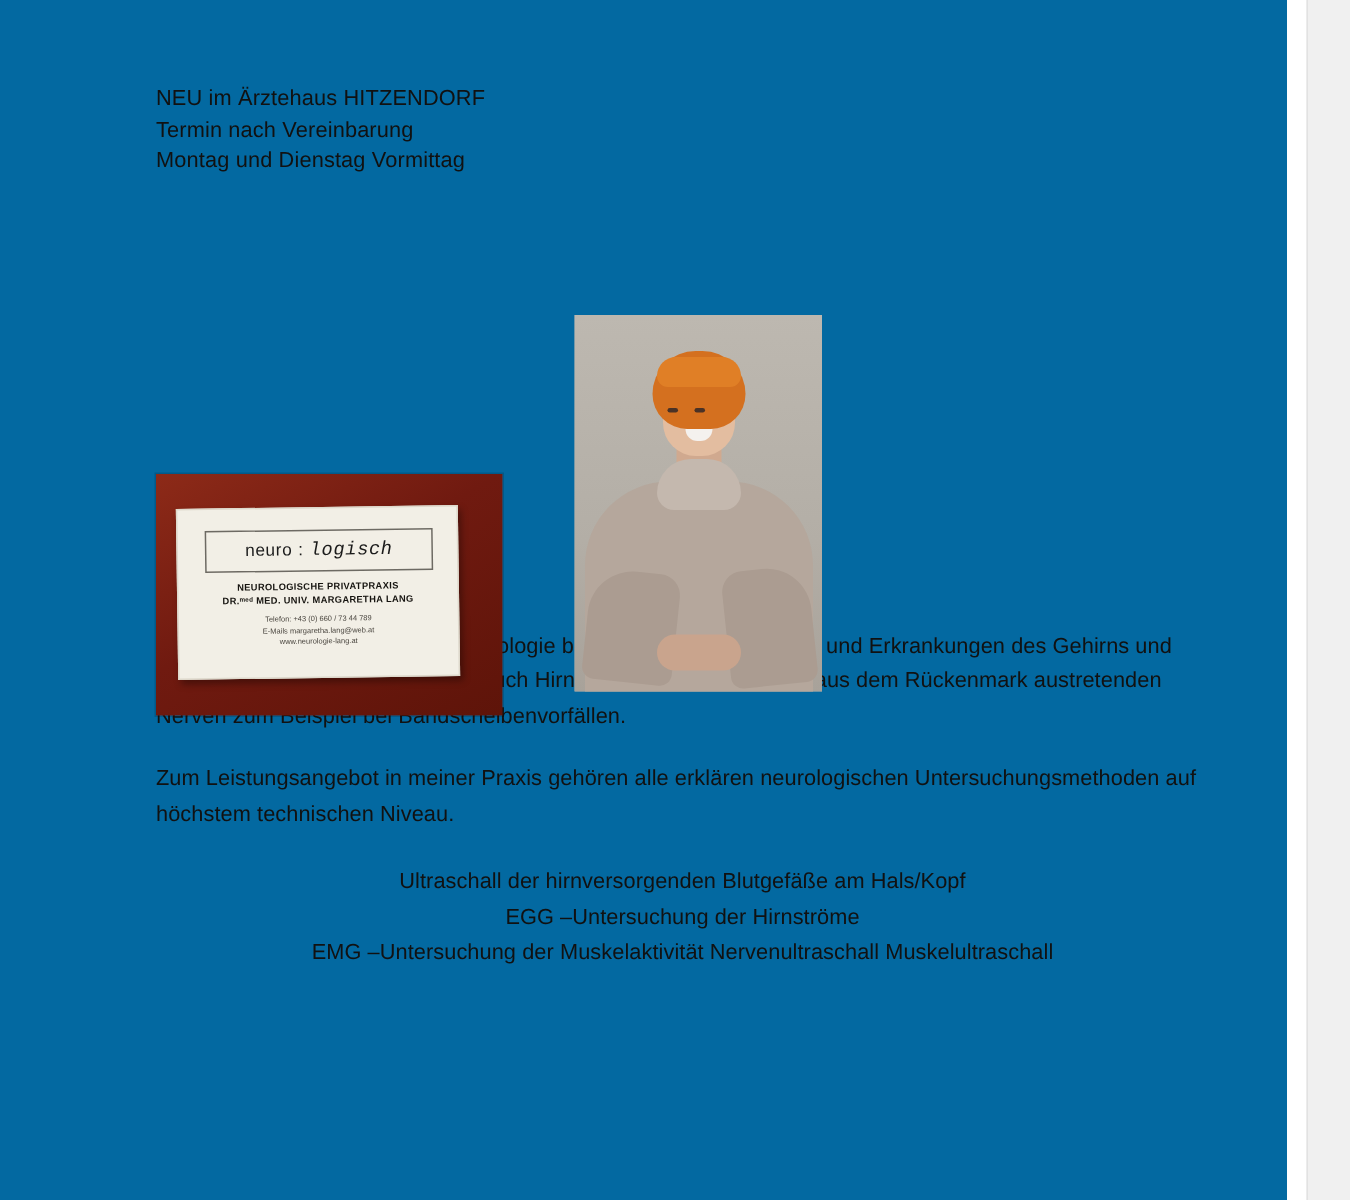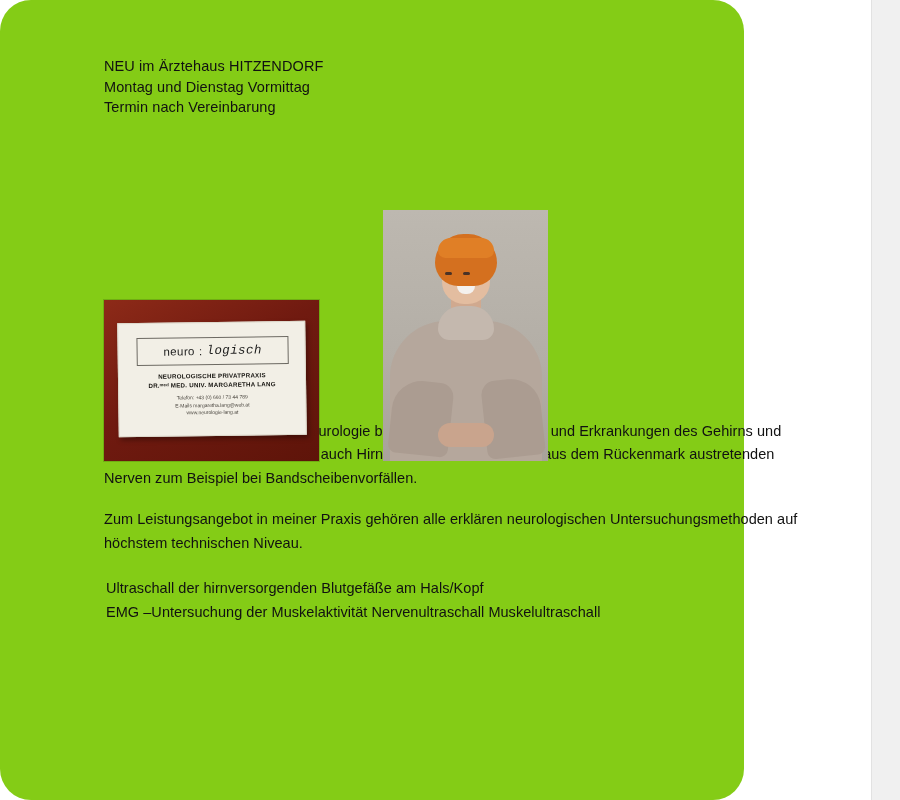--- a/index.html
+++ b/index.html
@@ -12,24 +12,23 @@
     background: #ffffff;
     font-family: "Liberation Sans", sans-serif;
     color: #000000;
     overflow: hidden;
     position: relative;
   }
   .page {
     position: absolute;
     left: 0;
     top: 0;
-    width: 744px;
+    width: 858px;
     height: 800px;
-    background: #84cc16;
-    border-radius: 31px;
+    background: #0369a1;
   }
   .right-margin {
     position: absolute;
     right: 0;
     top: 0;
     width: 28px;
     height: 800px;
     background: #f0f0f0;
     border-left: 1px solid #e2e2e2;
   }
@@ -52,27 +51,28 @@
   .media-row {
     position: relative;
     height: 270px;
     margin-top: 14px;
   }
 
   
   .card-photo {
     position: absolute;
     left: 0px;
-    top: 168px;
+    top: 184px;
     width: 215px;
     height: 161px;
     background: #7c1f14;
     background: linear-gradient(150deg, #8d2a18 0%, #701a10 45%, #5e1409 100%);
     box-shadow: 0 0 0 1px rgba(0,0,0,0.15);
     overflow: hidden;
+    padding-left: 16px;
   }
   .card-photo .card {
     position: absolute;
     left: 14px;
     top: 22px;
     width: 186px;
     height: 112px;
     background: #f2efe6;
     transform: rotate(-0.8deg);
     box-shadow: 2px 3px 5px rgba(0,0,0,0.35);
@@ -253,33 +253,33 @@
     margin-top: 18px;
     width: 700px;
   }
   .list {
     margin-top: 22px;
     font-size: 14.5px;
     line-height: 23.5px;
     letter-spacing: 0.05px;
     color: #111;
   }
-  .list div { white-space: nowrap; padding-left: 2px; }
+  .list div { white-space: nowrap; padding-left: 2px; text-align: center; }
 </style>
 </head>
 <body>
 
 <div class="page">
 
   <div class="content">
 
     <div class="header-block">
       <div>NEU im Ärztehaus HITZENDORF</div>
+      <div>Termin nach Vereinbarung</div>
       <div>Montag und Dienstag Vormittag</div>
-      <div>Termin nach Vereinbarung</div>
     </div>
 
     <div class="media-row">
 
       <div class="card-photo">
         <div class="card">
           <div class="card-logo">
             <span>neuro</span>
             <span class="sep">:</span>
             <span class="ital">logisch</span>
@@ -310,19 +310,20 @@
         <div class="smile"></div>
       </div>
 
     </div>
 
     <p class="para">Warum zum Neurologen? Die Neurologie befasst sich mit Störungen und Erkrankungen des Gehirns und der Nerven. Dies umfasst zudem auch Hirnhäute, Rückenmark, der aus dem Rückenmark austretenden Nerven zum Beispiel bei Bandscheibenvorfällen.</p>
     <p class="para">Zum Leistungsangebot in meiner Praxis gehören alle erklären neurologischen Untersuchungsmethoden auf höchstem technischen Niveau.</p>
 
     <div class="list">
       <div>Ultraschall der hirnversorgenden Blutgefäße am Hals/Kopf</div>
+      <div>EGG –Untersuchung der Hirnströme</div>
       <div>EMG –Untersuchung der Muskelaktivität Nervenultraschall Muskelultraschall</div>
     </div>
 
   </div>
 </div>
 
 <div class="right-margin"></div>
 
 </body></html>

